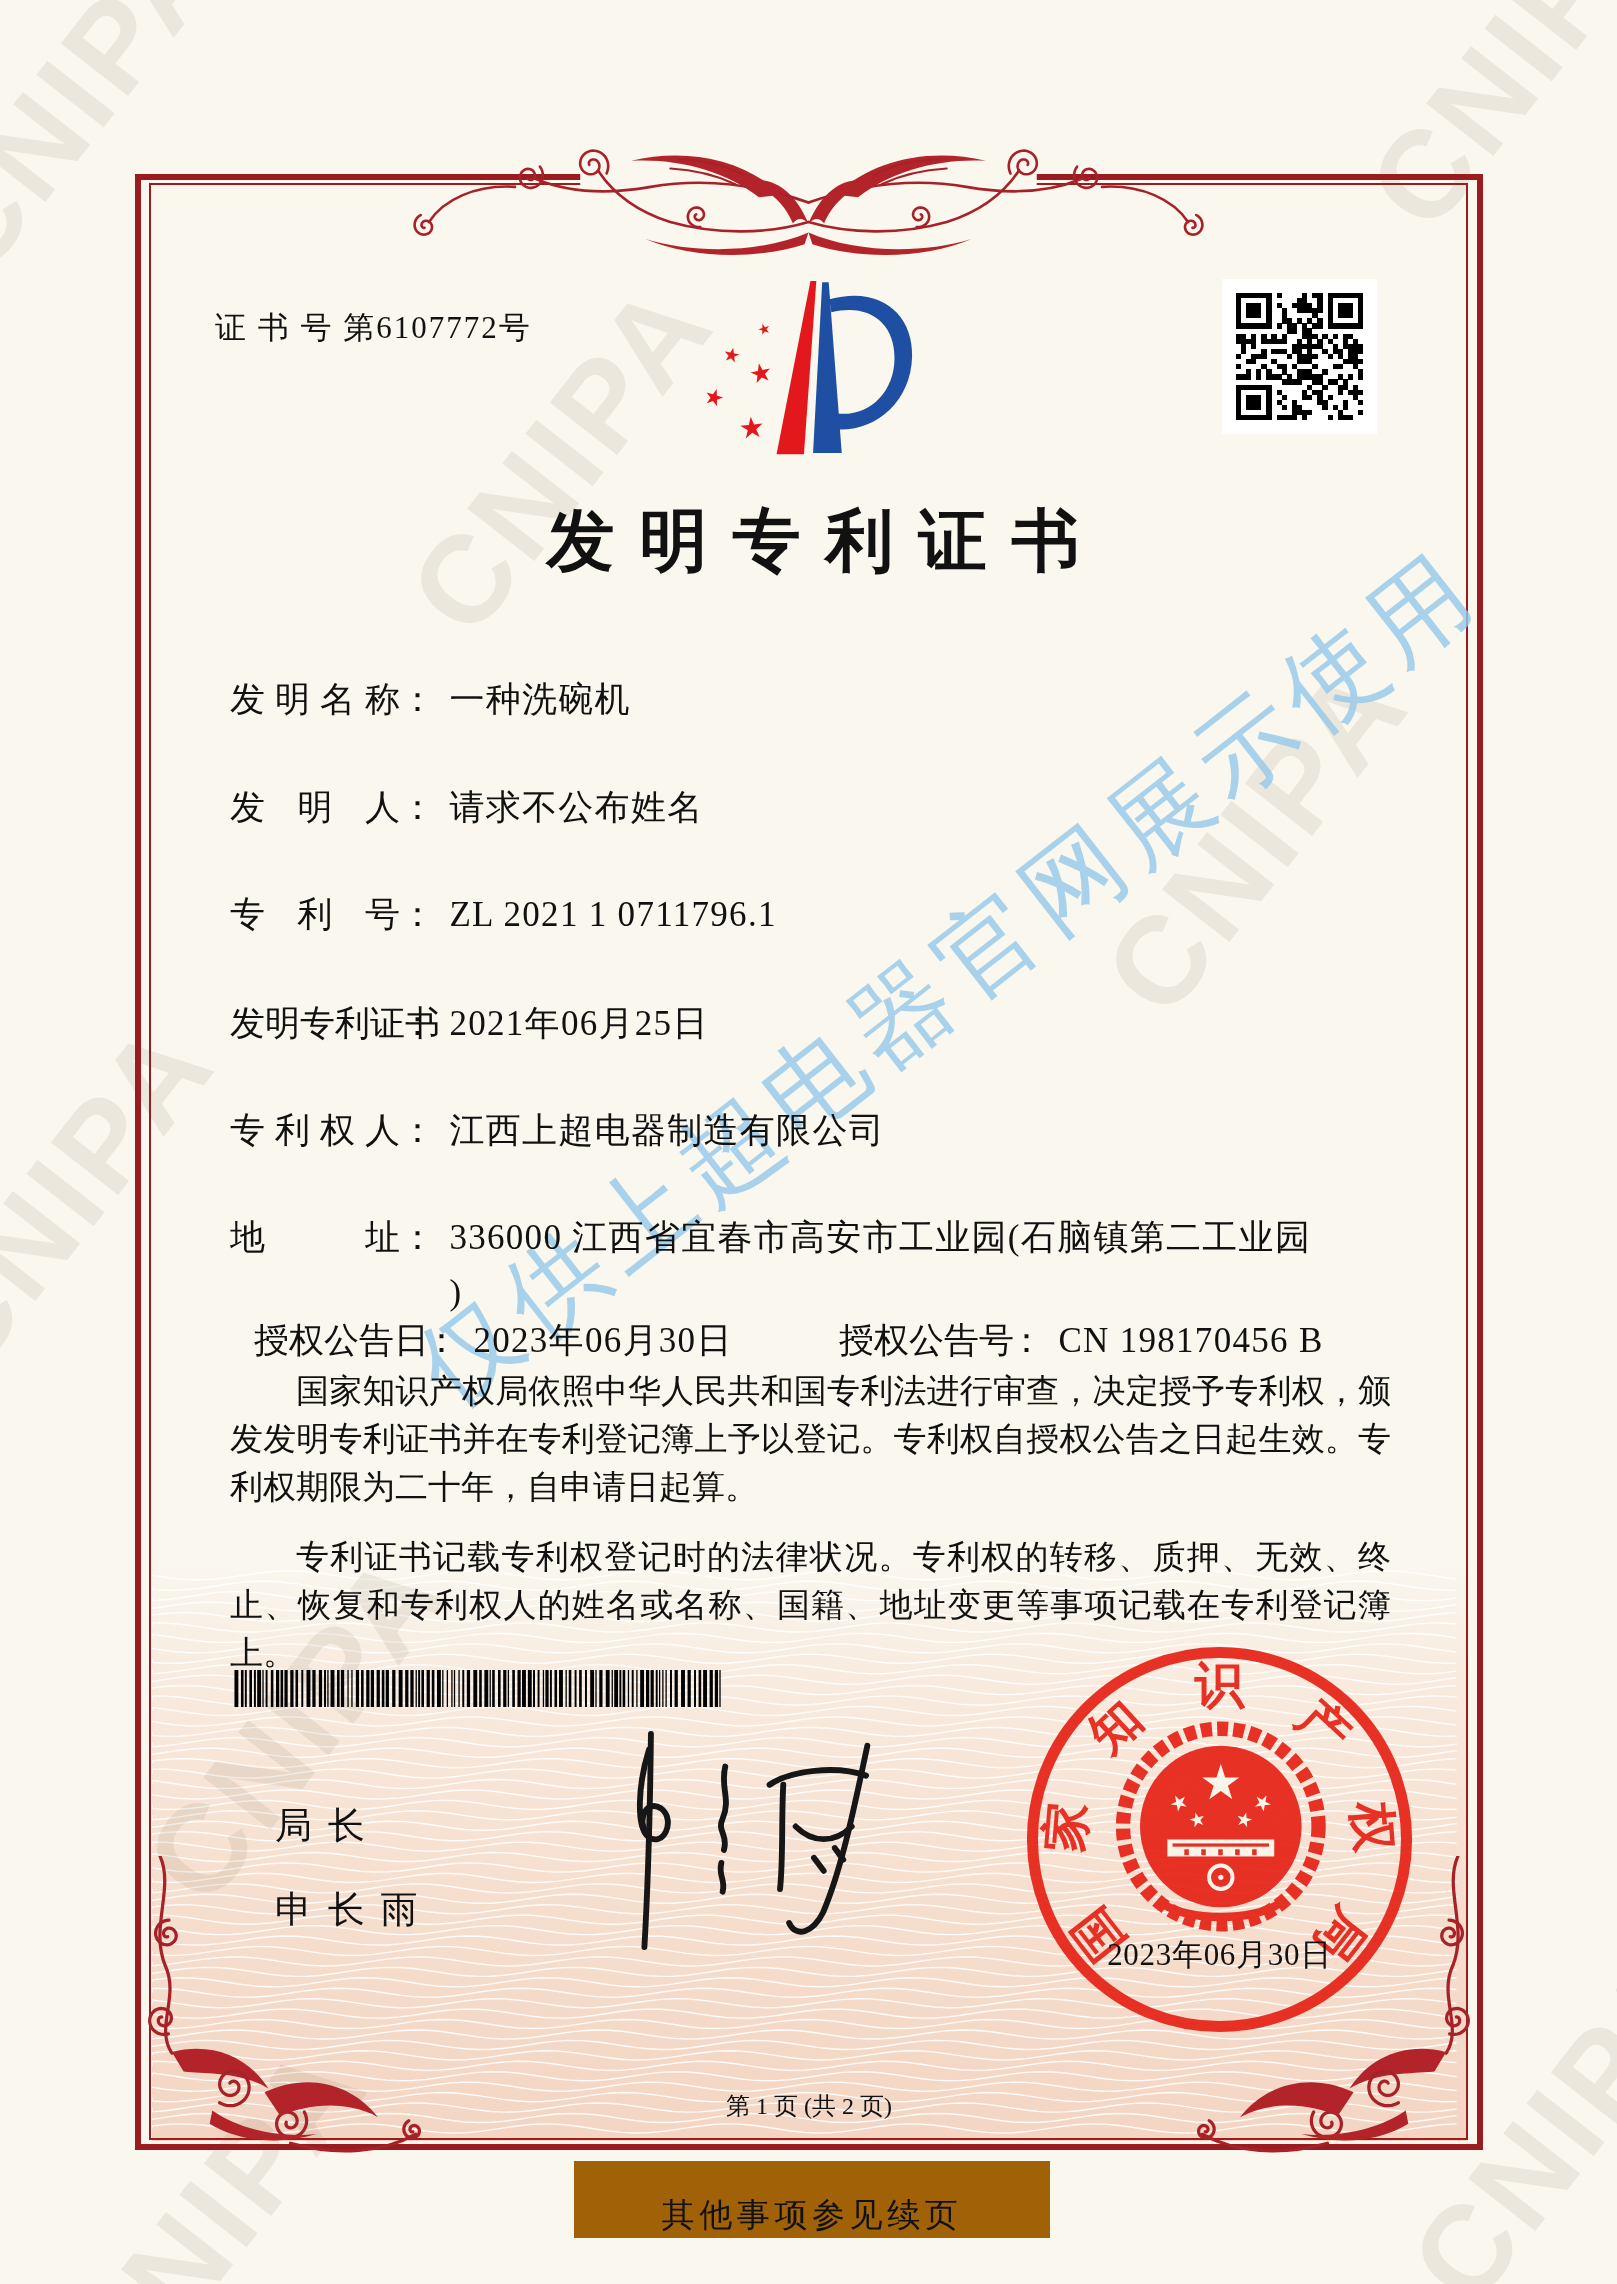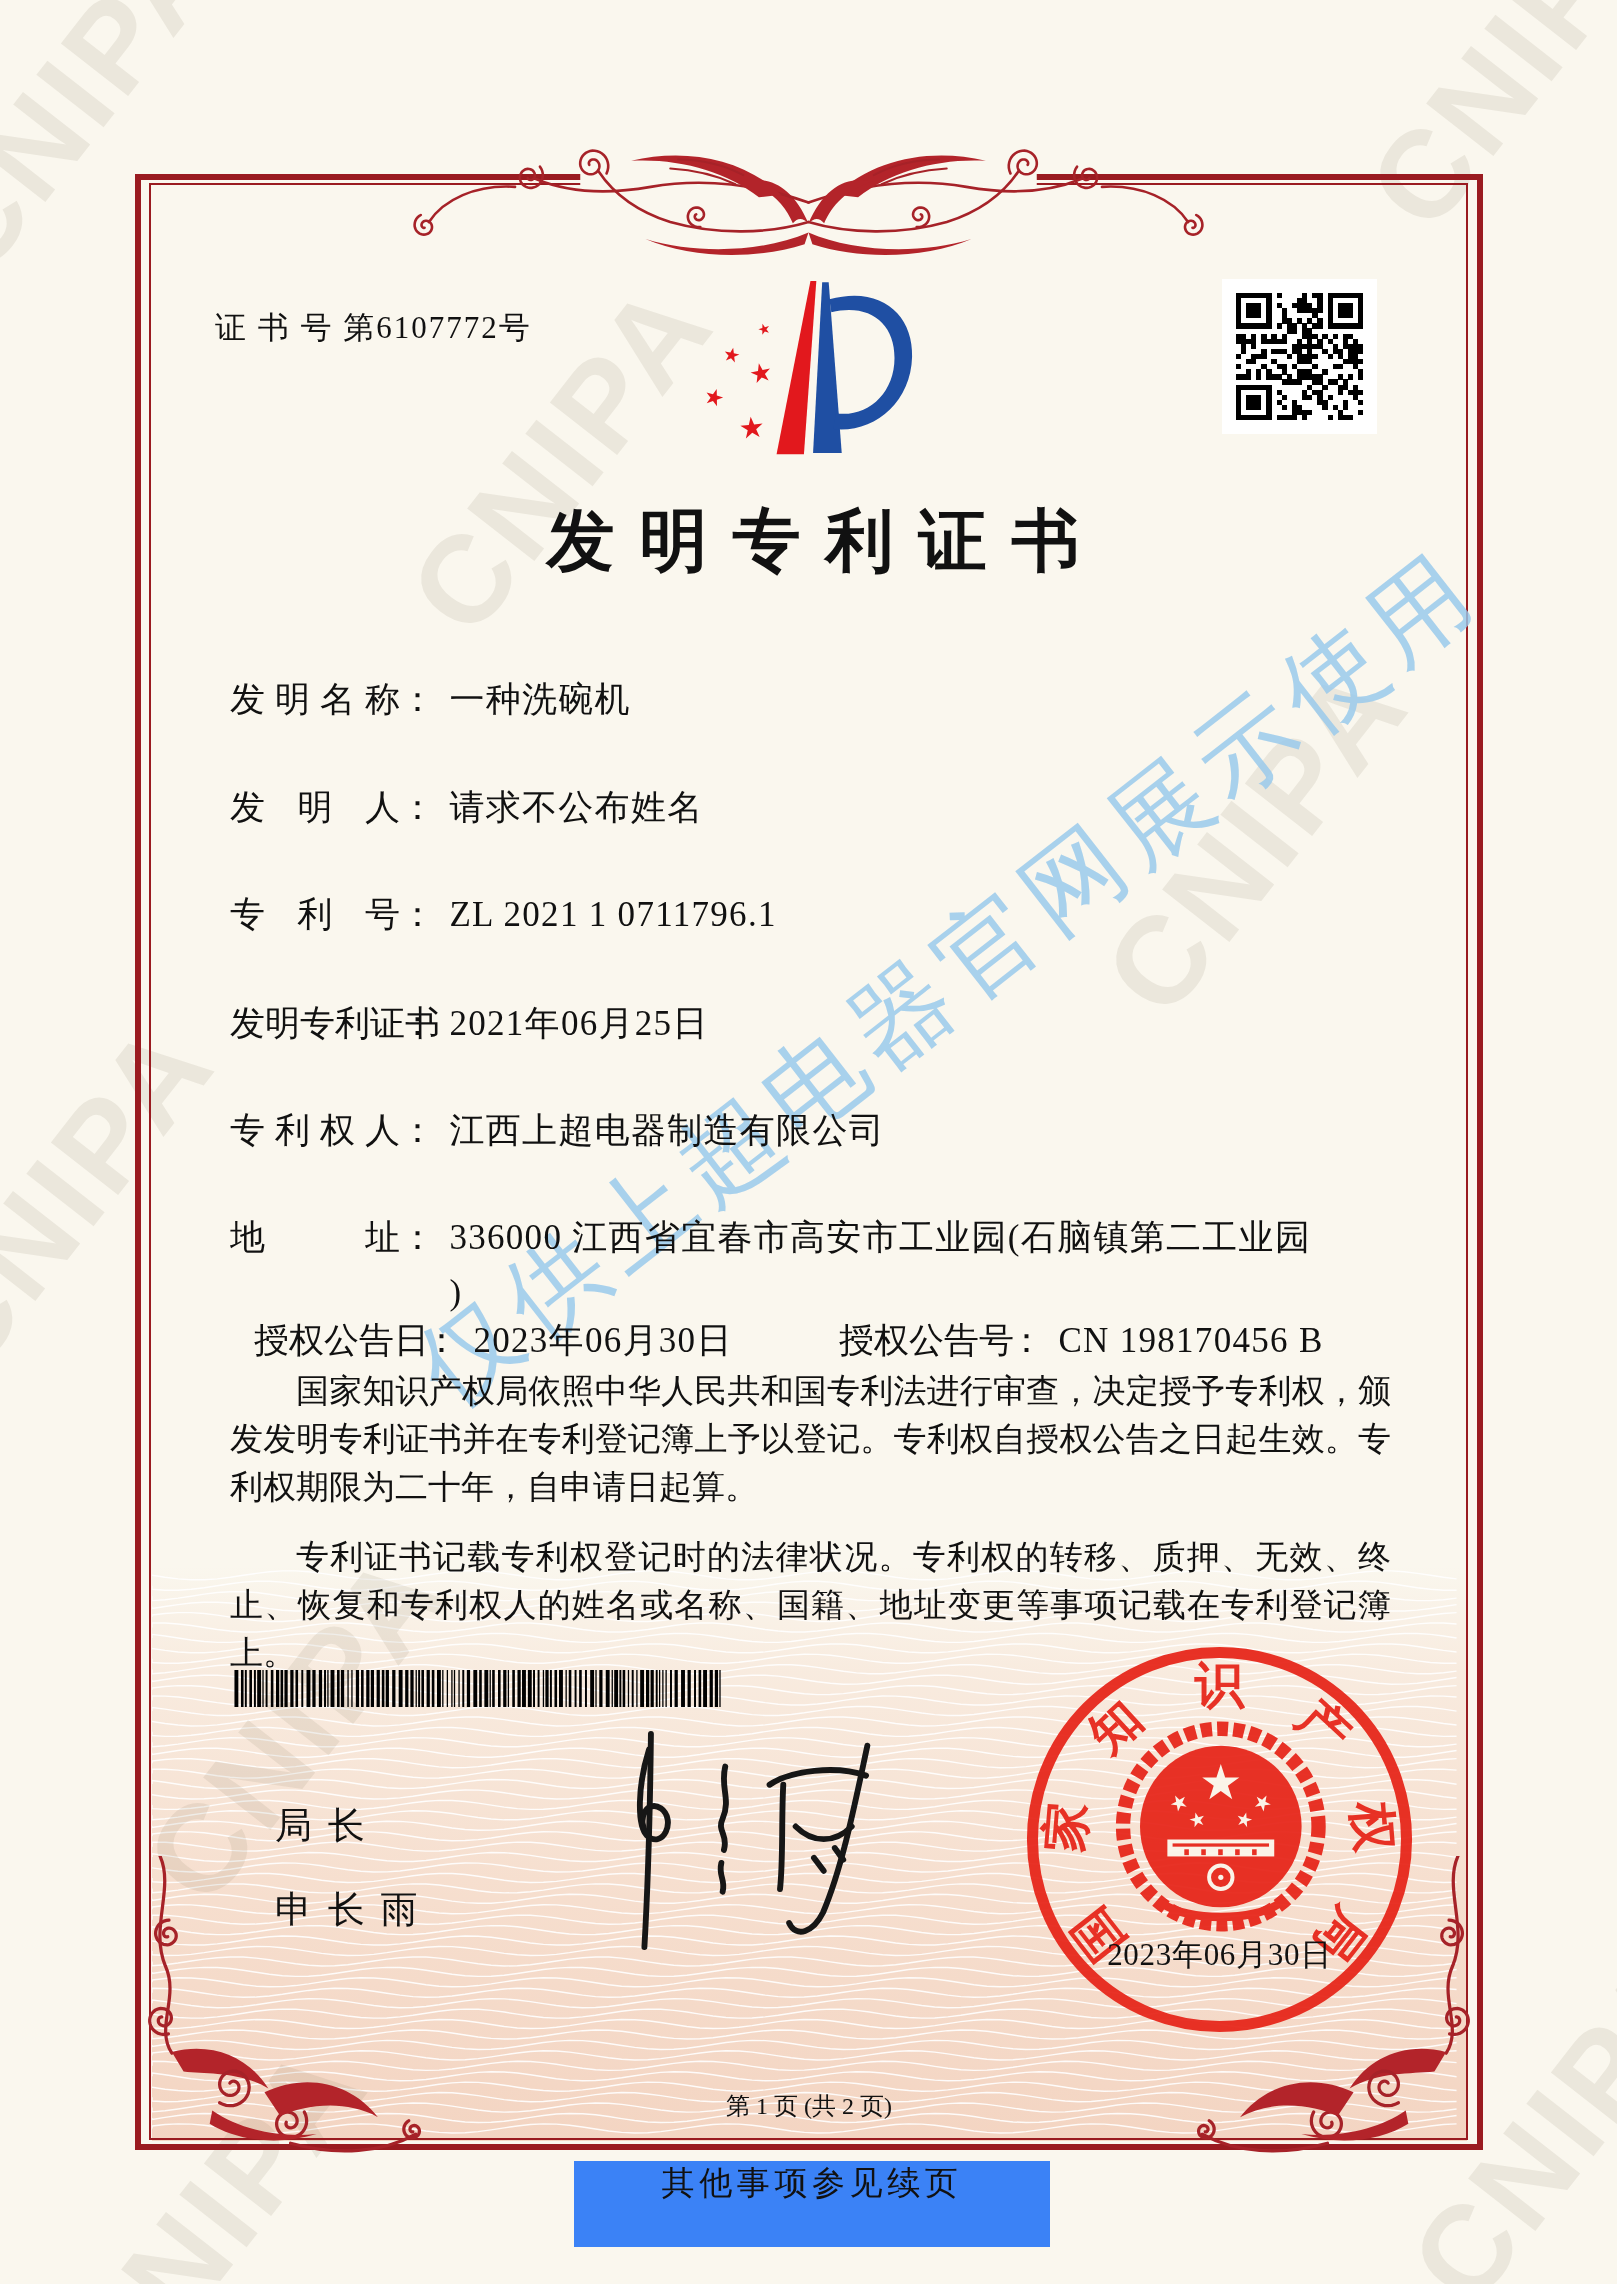--- a/index.html
+++ b/index.html
@@ -28,22 +28,22 @@
   .row{position:absolute;left:230px;font-size:35px;line-height:55px;white-space:nowrap;}
   .flabel{display:inline-block;width:170px;text-align:justify;text-align-last:justify;vertical-align:top;}
   .fcolon{display:inline-block;vertical-align:top;margin-right:14.4px;}
   .fvalue{display:inline-block;vertical-align:top;letter-spacing:1.3px;}
   .fvalue.wrap{white-space:pre-wrap;width:966px;}
   .row2{position:absolute;font-size:35px;line-height:55px;white-space:nowrap;margin-left:24px;}
   .para{position:absolute;left:230px;width:1161px;font-size:33px;line-height:48px;
         text-align:justify;text-indent:2em;margin:0;}
   .officer{position:absolute;left:275px;font-size:37px;letter-spacing:15.7px;}
   .pageinfo{position:absolute;left:0;top:2090px;width:1618px;text-align:center;font-size:24px;}
-  .footer-band{position:absolute;left:574px;top:2161px;width:476px;height:86px;background:#3b82f6;
-               display:flex;align-items:flex-start;justify-content:center;}
+  .footer-band{position:absolute;left:574px;top:2161px;width:476px;height:77px;background:#a16207;
+               display:flex;align-items:flex-end;justify-content:center;}
   .footer-text{font-size:33px;letter-spacing:4.6px;}
   .seal-date{position:absolute;left:1024px;top:1934px;width:391px;text-align:center;
              font-size:31px;letter-spacing:0.7px;color:#111;}
   svg{display:block;}
 </style>
 </head>
 <body>
 
 <div class="page">
 

